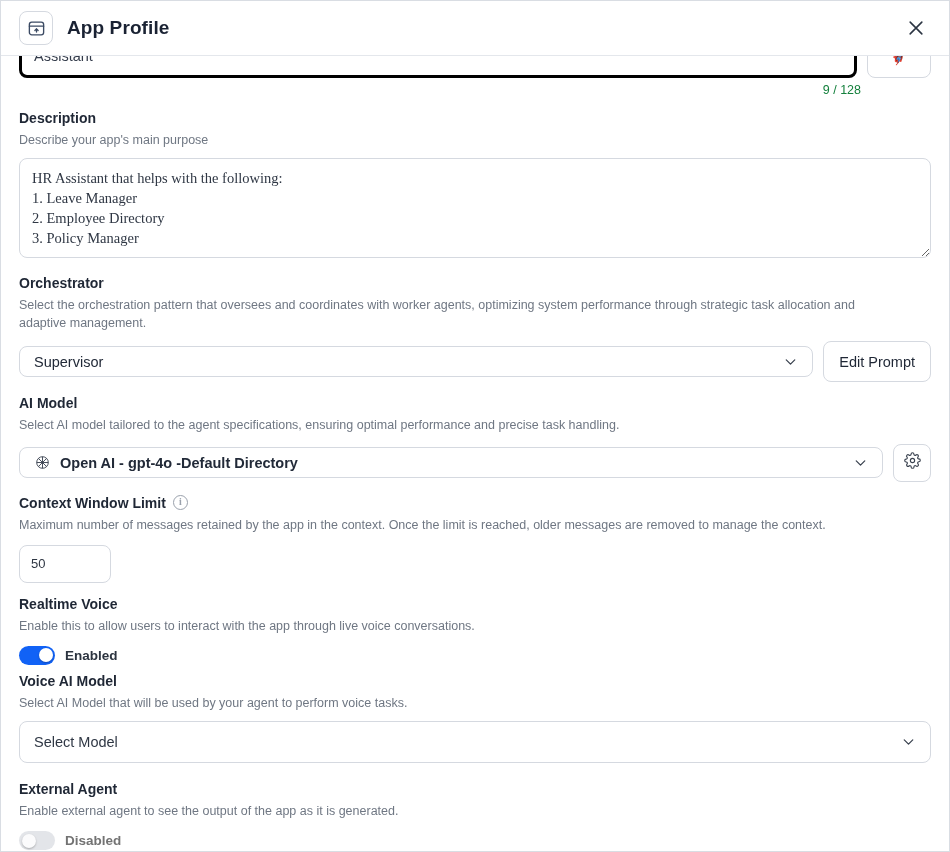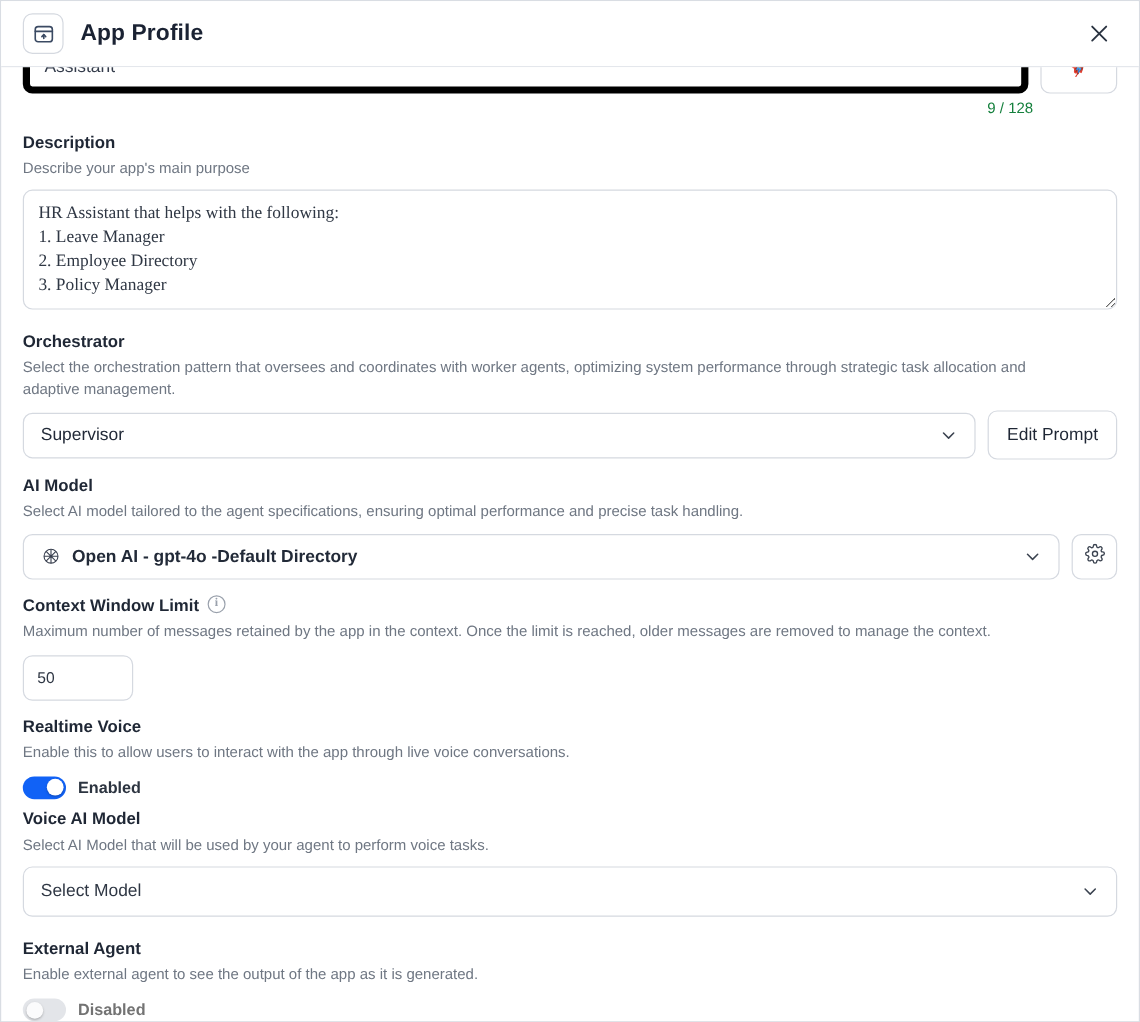--- a/index.html
+++ b/index.html
@@ -67,21 +67,21 @@
   
   .name-row {
     display: flex;
     align-items: flex-start;
     gap: 10px;
     margin-top: -22px;
   }
   .name-input {
     flex: 1 1 auto;
     height: 44px;
-    border: 6px solid #000000;
+    border: 3px solid #000000;
     border-radius: 8px;
     padding: 10px 12px;
     font-size: 14.5px;
     color: #343c4b;
     background: #fff;
     font-family: "Liberation Sans", sans-serif;
   }
   .avatar-box {
     width: 64px;
     height: 44px;
@@ -132,21 +132,21 @@
     resize: vertical;
     font-family: Liberation Serif, serif;
     background: #fff;
   }
 
   .row { display: flex; align-items: center; gap: 10px; margin-top: 9px; }
 
   .select {
     position: relative;
     flex: 1 1 auto;
-    height: 38px;
+    height: 31px;
     border: 1px solid #d5d9e0;
     border-radius: 8px;
     background: #fff;
     display: flex;
     align-items: center;
     padding: 0 38px 0 14px;
     font-size: 14.5px;
     color: #222a38;
     cursor: pointer;
   }

